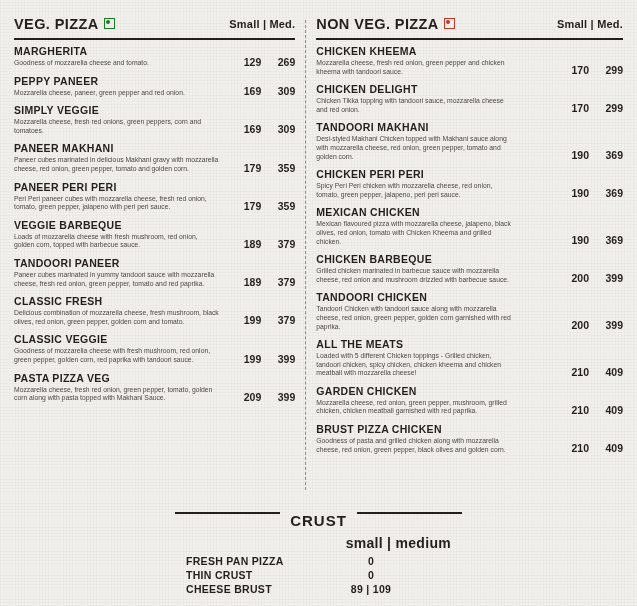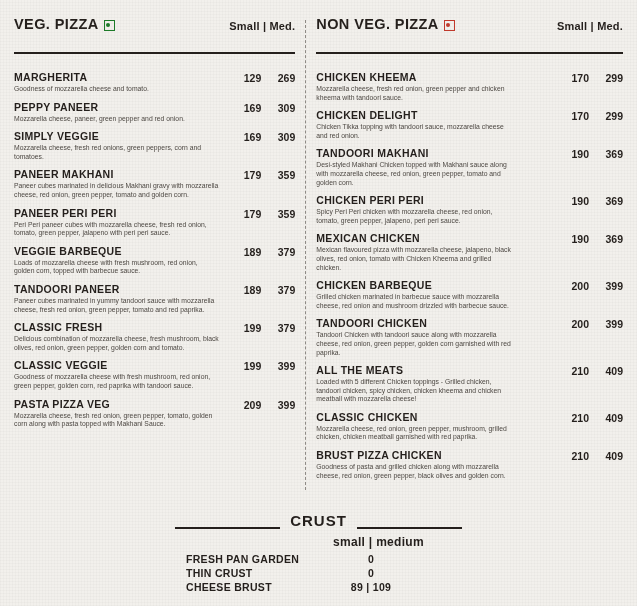--- a/index.html
+++ b/index.html
@@ -51,24 +51,24 @@
     border-left: 1px dashed #8e8a85;
     height: 470px;
     margin: 4px 6px 0 2px;
   }
   .col-right {
     width: 318px;
     padding-left: 4px;
   }
   .cat-header {
     display: flex;
-    align-items: flex-end;
+    align-items: center;
     border-bottom: 2px solid #241f1c;
-    padding-bottom: 20px;
-    margin-bottom: 17px;
+    padding-bottom: 6px;
+    margin-bottom: 5px;
   }
   .cat-title {
     font-size: 14.5px;
     font-weight: bold;
     letter-spacing: 0.4px;
     white-space: nowrap;
   }
   .veg-mark, .nonveg-mark {
     display: inline-block;
     width: 9px;
@@ -99,21 +99,21 @@
   }
   .price-head {
     margin-left: auto;
     font-size: 11px;
     font-weight: bold;
     letter-spacing: 0.2px;
     white-space: nowrap;
   }
   .item {
     display: flex;
-    align-items: flex-start;
+    align-items: flex-end;
     margin-bottom: 7px;
   }
   .item-text {
     flex: 1 1 auto;
     padding-right: 6px;
   }
   .item-name {
     font-size: 10.5px;
     font-weight: bold;
     letter-spacing: 0.3px;
@@ -139,44 +139,44 @@
     font-weight: bold;
     width: 28px;
     text-align: right;
   }
   .crust {
     margin-top: 4px;
     text-align: center;
   }
   .crust-title-row {
     display: flex;
-    align-items: flex-end;
+    align-items: flex-start;
     justify-content: center;
     gap: 10px;
     margin-bottom: 6px;
   }
   .crust-rule {
     width: 105px;
     height: 0;
     border-top: 2px solid #241f1c;
   }
   .crust-title {
     font-size: 15px;
     font-weight: bold;
     letter-spacing: 1px;
   }
   .crust-table {
     margin: 0 auto;
     width: 265px;
     text-align: left;
   }
   .crust-head {
-    font-size: 12px;
-    font-weight: bold;
-    text-align: center;
+    font-size: 14px;
+    font-weight: bold;
+    text-align: right;
     padding-left: 120px;
     margin-bottom: 3px;
     letter-spacing: 0.3px;
   }
   .crust-row {
     display: flex;
     font-size: 10.5px;
     font-weight: bold;
     letter-spacing: 0.3px;
     line-height: 14px;
@@ -406,21 +406,21 @@
           <div class="item-desc">Loaded with 5 different Chicken toppings - Grilled chicken, tandoori chicken, spicy chicken, chicken kheema and chicken meatball with mozzarella cheese!</div>
         </div>
         <div class="prices">
           <span class="price">210</span>
           <span class="price">409</span>
         </div>
       </div>
 
       <div class="item">
         <div class="item-text">
-          <div class="item-name">CLASSIC CHICKEN</div>
+          <div class="item-name">GARDEN CHICKEN</div>
           <div class="item-desc">Mozzarella cheese, red onion, green pepper, mushroom, grilled chicken, chicken meatball garnished with red paprika.</div>
         </div>
         <div class="prices">
           <span class="price">210</span>
           <span class="price">409</span>
         </div>
       </div>
 
       <div class="item">
         <div class="item-text">
@@ -438,21 +438,21 @@
 
   <div class="crust">
     <div class="crust-title-row">
       <span class="crust-rule"></span>
       <span class="crust-title">CRUST</span>
       <span class="crust-rule"></span>
     </div>
     <div class="crust-table">
       <div class="crust-head">small | medium</div>
       <div class="crust-row">
-        <span class="crust-name">FRESH PAN GARDEN</span>
+        <span class="crust-name">FRESH PAN PIZZA</span>
         <span class="crust-val">0</span>
       </div>
       <div class="crust-row">
         <span class="crust-name">THIN CRUST</span>
         <span class="crust-val">0</span>
       </div>
       <div class="crust-row">
         <span class="crust-name">CHEESE BRUST</span>
         <span class="crust-val">89 | 109</span>
       </div>

